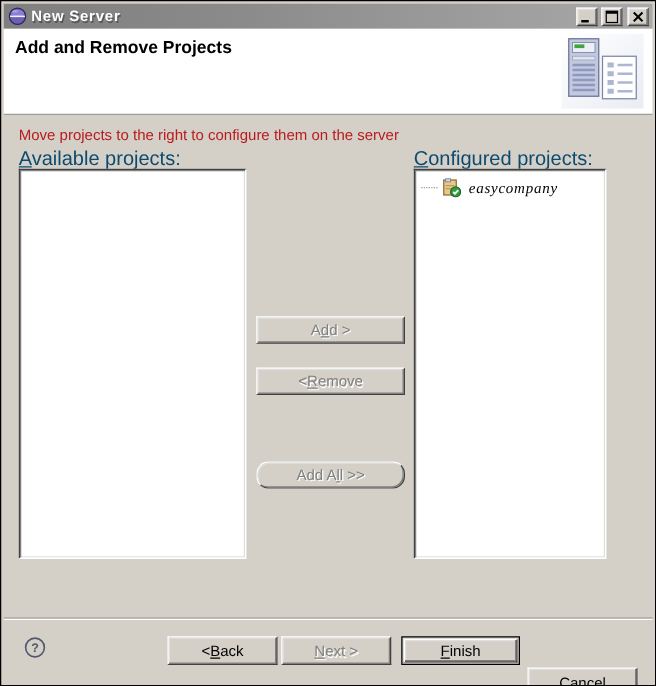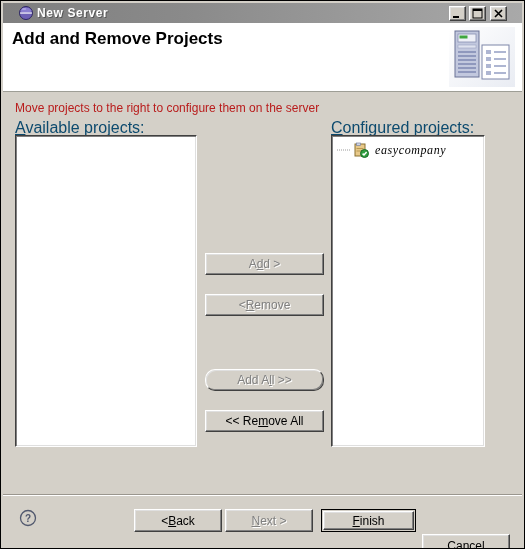--- a/index.html
+++ b/index.html
@@ -22,21 +22,21 @@
   }
 
   
   .titlebar {
     position: absolute;
     left: 2px; top: 2px;
     width: 519px; height: 20px;
     background: linear-gradient(to right, #7f7f7f 0%, #8a8a8a 35%, #a9a9a9 100%);
     display: flex;
     align-items: center;
-    padding: 0 14px;
+    padding: 0 2px;
     box-sizing: border-box;
   }
   .title-icon {
     width: 16px; height: 16px;
     margin: 0 3px 0 1px;
     flex: 0 0 auto;
     display: block;
   }
   .title-text {
     font-size: 12px;
@@ -69,21 +69,21 @@
     left: 2px; top: 22px;
     width: 519px; height: 69px;
     background: #ffffff;
     box-sizing: border-box;
     border-bottom: 1px solid #9e9e96;
     overflow: hidden;
   }
   .banner-title {
     position: absolute;
     left: 9px; top: 6px;
-    font-size: 17px;
+    font-size: 14px;
     font-weight: bold;
     color: #000000;
   }
   .banner-desc {
     position: absolute;
     left: 15px; top: 27px;
     font-size: 12px;
     color: #000000;
   }
   .banner-icon {
@@ -348,25 +348,20 @@
         <span class="mn">R</span>
         <span>emove</span>
       </div>
 
     <div class="btn xfer btn-addall disabled">
         <span>Add A</span>
         <span class="mn">l</span>
         <span>l &gt;&gt;</span>
       </div>
 
-    <div class="btn xfer btn-removeall">
-        <span>&lt;&lt; Re</span>
-        <span class="mn">m</span>
-        <span>ove All</span>
-      </div>
 
   </div>
 
   <div class="sep"></div>
   <div class="footer">
     <svg class="help-icon" viewBox="0 0 18 18">
       <circle cx="9" cy="9" r="7.5" fill="none" stroke="#51586e" stroke-width="1.3"></circle>
       <text x="9" y="12.8" text-anchor="middle" font-family="Liberation Sans, sans-serif" font-size="10" font-weight="bold" fill="#51586e">?</text>
     </svg>
 

